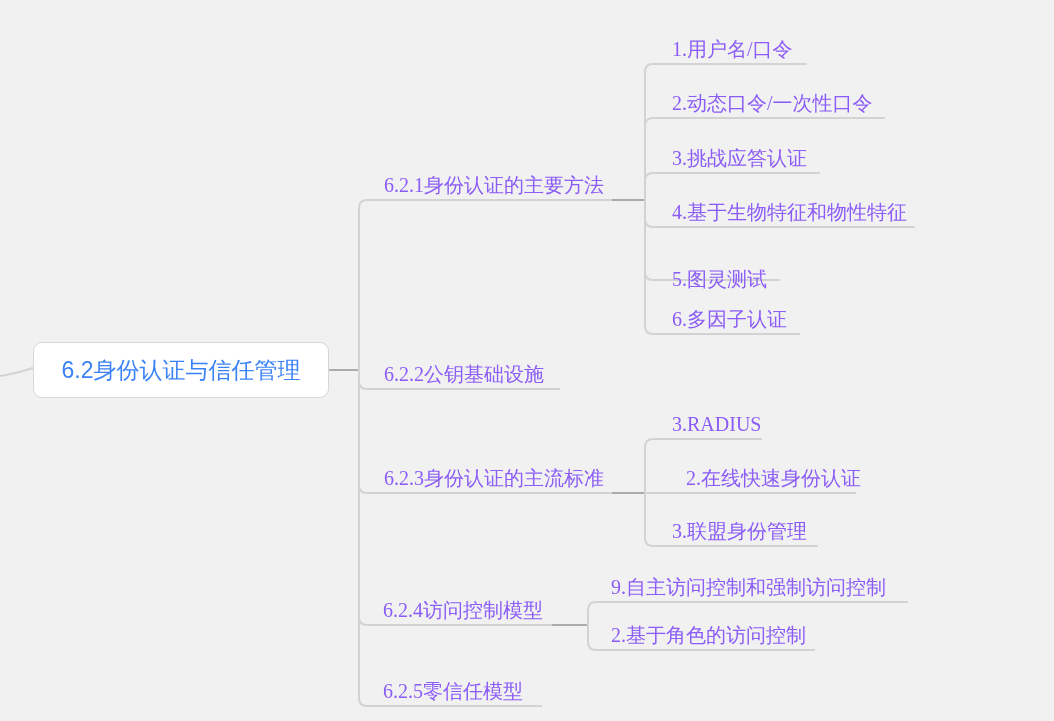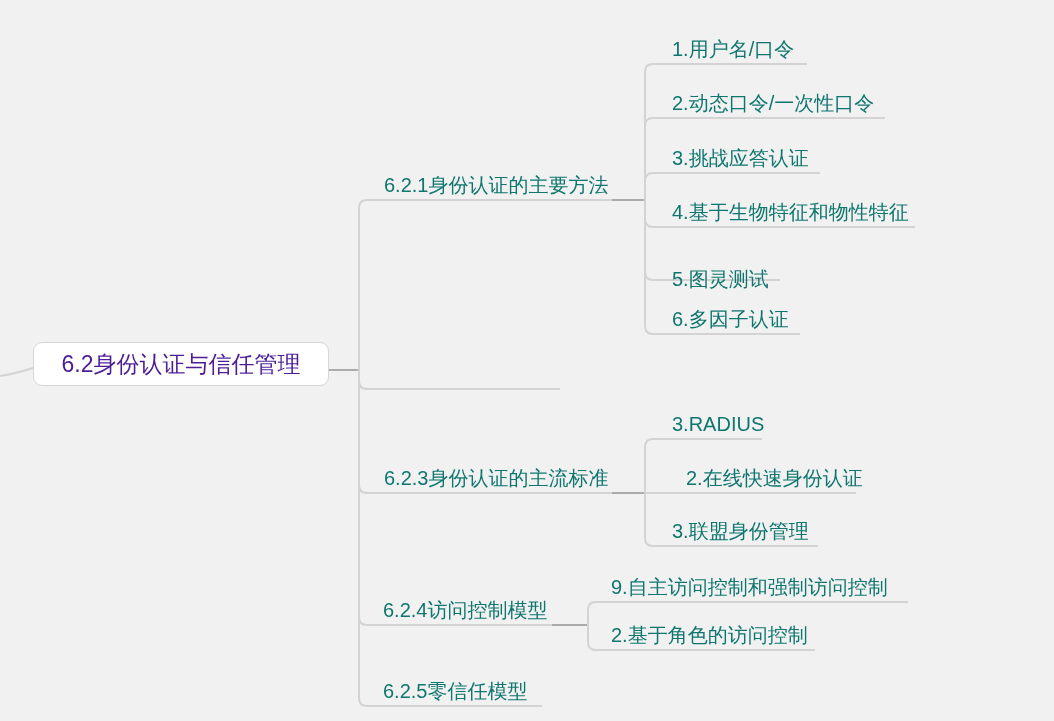--- a/index.html
+++ b/index.html
@@ -12,36 +12,37 @@
     width:1054px;height:721px;
     background:#f1f1f2;
     overflow:hidden;
   }
   #wires{position:absolute;left:0;top:0;}
   .wire{stroke:#d3d3d4;stroke-width:2;fill:none;}
   .wire-dark{stroke:#ababab;stroke-width:2;fill:none;}
   .topic{
     position:absolute;
     white-space:nowrap;
-    color:#0f766e;
+    color:#8b5cf6;
     font-size:20px;
     line-height:22px;
     cursor:default;
+    font-family:Liberation Serif, serif;
   }
   .root-box{
     position:absolute;
     left:33px;top:342px;
-    width:296px;height:44px;
+    width:296px;height:56px;
     background:#ffffff;
     border:1.5px solid #d7d7d7;
     border-radius:9px;
     box-sizing:border-box;
     display:flex;align-items:center;justify-content:center;
     font-size:23px;
-    color:#4c1d95;
+    color:#3b82f6;
     white-space:nowrap;
   }
 </style>
 </head>
 <body>
 
 <div id="canvas">
 
   <svg id="wires" width="1054" height="721" viewBox="0 0 1054 721">
 
@@ -72,20 +73,21 @@
 
     <path class="wire" d="M 588,625 L 588,610 Q 588,602 596,602 L 908,602"></path>
     <path class="wire" d="M 588,625 L 588,642 Q 588,650 596,650 L 815,650"></path>
   </svg>
 
   <div class="root-box">
     <span>6.2身份认证与信任管理</span>
   </div>
 
   <div class="topic" style="left:384px;top:174px;">6.2.1身份认证的主要方法</div>
+  <div class="topic" style="left:384px;top:363px;">6.2.2公钥基础设施</div>
   <div class="topic" style="left:384px;top:467px;">6.2.3身份认证的主流标准</div>
   <div class="topic" style="left:383px;top:599px;">6.2.4访问控制模型</div>
   <div class="topic" style="left:383px;top:680px;">6.2.5零信任模型</div>
 
   <div class="topic" style="left:672px;top:38px;">1.用户名/口令</div>
   <div class="topic" style="left:672px;top:92px;">2.动态口令/一次性口令</div>
   <div class="topic" style="left:672px;top:147px;">3.挑战应答认证</div>
   <div class="topic" style="left:672px;top:201px;">4.基于生物特征和物性特征</div>
   <div class="topic" style="left:672px;top:268px;">5.图灵测试</div>
   <div class="topic" style="left:672px;top:308px;">6.多因子认证</div>

